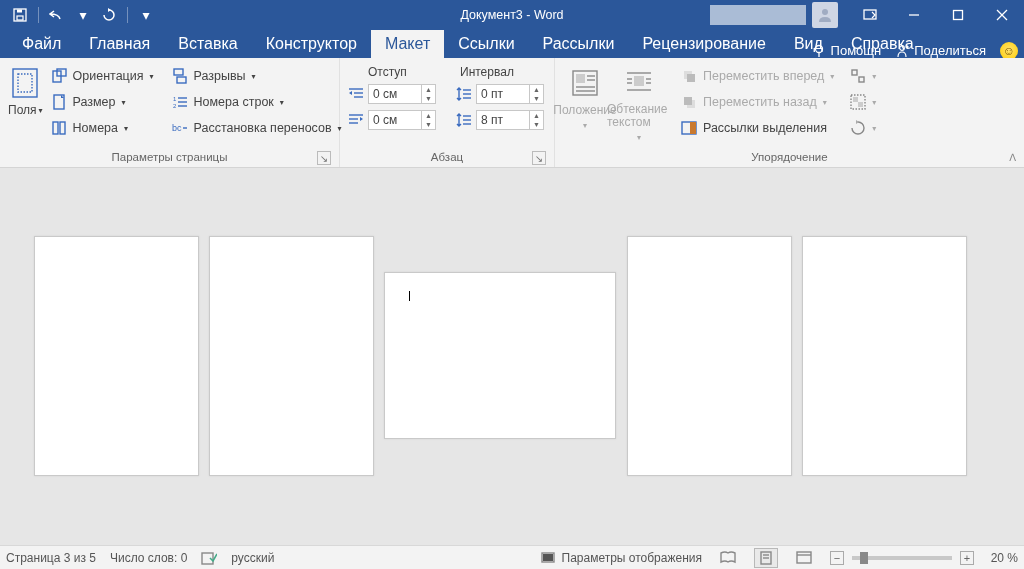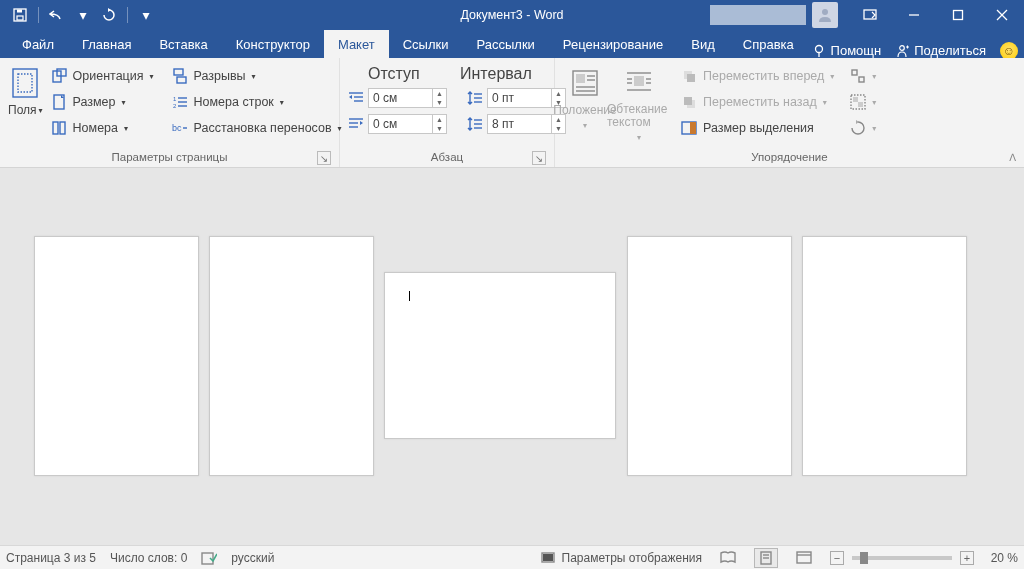--- a/index.html
+++ b/index.html
@@ -14,21 +14,21 @@
 .doc-title { position: absolute; left: 50%; transform: translateX(-50%); font-size: 12.5px; color: #fff; white-space: nowrap; }
 
 .win-ctrls { position: absolute; right: 0; top: 0; height: 30px; display: flex; align-items: center; }
 .user-pill { width: 96px; height: 20px; background: rgba(255,255,255,.6); margin-right: 6px; }
 .user-av { width: 26px; height: 26px; background: #cfd6e4; margin-right: 10px; display:flex;align-items:center;justify-content:center;border-radius:2px }
 .user-av svg{opacity:.55}
 .win-ctrls .wc { width: 44px; height: 30px; display: flex; align-items: center; justify-content: center; color: #fff; }
 
 
 .tabs { height: 28px; background: #2b579a; display: flex; align-items: stretch; color: #fff; padding-left: 8px; position: relative; }
-.tab { padding: 0 14px; display: flex; align-items: center; font-size: 13px; color: #fff; }
+.tab { padding: 0 14px; display: flex; align-items: center; font-size: 16px; color: #fff; }
 .tab.active { background: #f3f3f3; color: #2b579a; }
 .tabs-right { position: absolute; right: 6px; top: 13px; bottom: 0; display: flex; align-items: center; gap: 14px; color: #fff; font-size: 13px; }
 .tabs-right .item { display: flex; align-items: center; gap: 5px; }
 .emoji { width: 18px; height: 18px; border-radius: 50%; background: radial-gradient(circle at 50% 45%, #ffe36e, #ffcc00); display:flex;align-items:center;justify-content:center;font-size:12px;color:#7a5300 }
 
 
 .ribbon { height: 110px; background: #f3f3f3; display: flex; border-bottom: 1px solid #d4d4d4; position: relative; }
 .group { border-right: 1px solid #e1e1e1; padding: 5px 8px 0 8px; display: flex; flex-direction: column; }
 .group .body { flex: 1; display: flex; }
 .group .caption { height: 20px; font-size: 11.5px; color: #666; display: flex; align-items: center; justify-content: center; position: relative; }
@@ -39,26 +39,26 @@
 .bigbtn .ic { width: 32px; height: 32px; display:flex;align-items:center;justify-content:center }
 .bigbtn .lbl { display:flex;align-items:center;gap:2px; font-size:12px }
 .dd { font-size: 8px; }
 
 .smallstack { display: flex; flex-direction: column; gap: 4px; padding-top: 2px; }
 .smallbtn { height: 22px; display: flex; align-items: center; gap: 6px; font-size: 12.5px; color: #444; padding: 0 4px; white-space: nowrap; }
 .smallbtn.dis { color: #aaa; }
 .smallbtn .ic { width: 16px; height: 16px; display:flex;align-items:center;justify-content:center }
 
 .fieldrow { display: flex; align-items: center; gap: 4px; height: 22px; }
-.spin { display: flex; width: 79px; height: 20px; border: 1px solid #c7c7c7; background: #fff; }
+.spin { display: flex; width: 68px; height: 20px; border: 1px solid #c7c7c7; background: #fff; }
 .spin input { flex: 1; width: 100%; border: none; font-size: 12px; padding: 0 4px; color: #444; outline: none; }
 .spin .arrows { width: 14px; display: flex; flex-direction: column; border-left: 1px solid #c7c7c7; }
 .spin .arrows div { flex: 1; font-size: 7px; color: #666; display:flex;align-items:center;justify-content:center }
 
-.g3-hdr { display: flex; gap: 8px; font-size: 16px; color: #444; padding: 2px 0 4px 20px; }
+.g3-hdr { display: flex; gap: 8px; font-size: 12px; color: #444; padding: 2px 0 4px 20px; }
 .g3-cols { display: flex; gap: 20px; }
 .g3-col { display: flex; flex-direction: column; gap: 4px; }
 
 .collapse { position: absolute; right: 8px; bottom: 4px; font-size: 10px; color: #888; }
 
 
 .docarea { flex: 1; background: #e6e6e6; position: relative; overflow: hidden; }
 .page { position: absolute; background: #fff; border: 1px solid #c9c9c9; box-shadow: 0 0 2px rgba(0,0,0,.08); }
 .cursor { position:absolute; width:1px; height:10px; background:#000; left:24px; top:18px }
 
@@ -403,21 +403,21 @@
             <span>Переместить назад</span>
             <span class="dd">▾</span>
           </div>
         <div class="smallbtn">
             <div class="ic">
               <svg width="16" height="16">
                 <rect x="1" y="2" width="14" height="12" class="stroke-b"></rect>
                 <rect x="9" y="2" width="6" height="12" fill="#c9792f"></rect>
               </svg>
             </div>
-            <span>Размер выделения</span>
+            <span>Рассылки выделения</span>
           </div>
       </div>
       <div class="smallstack" style="margin-left:8px">
         <div class="smallbtn dis">
             <div class="ic">
               <svg width="16" height="16">
                 <rect x="2" y="2" width="5" height="5" class="stroke-g"></rect>
                 <rect x="9" y="9" width="5" height="5" class="stroke-g"></rect>
               </svg>
             </div>

